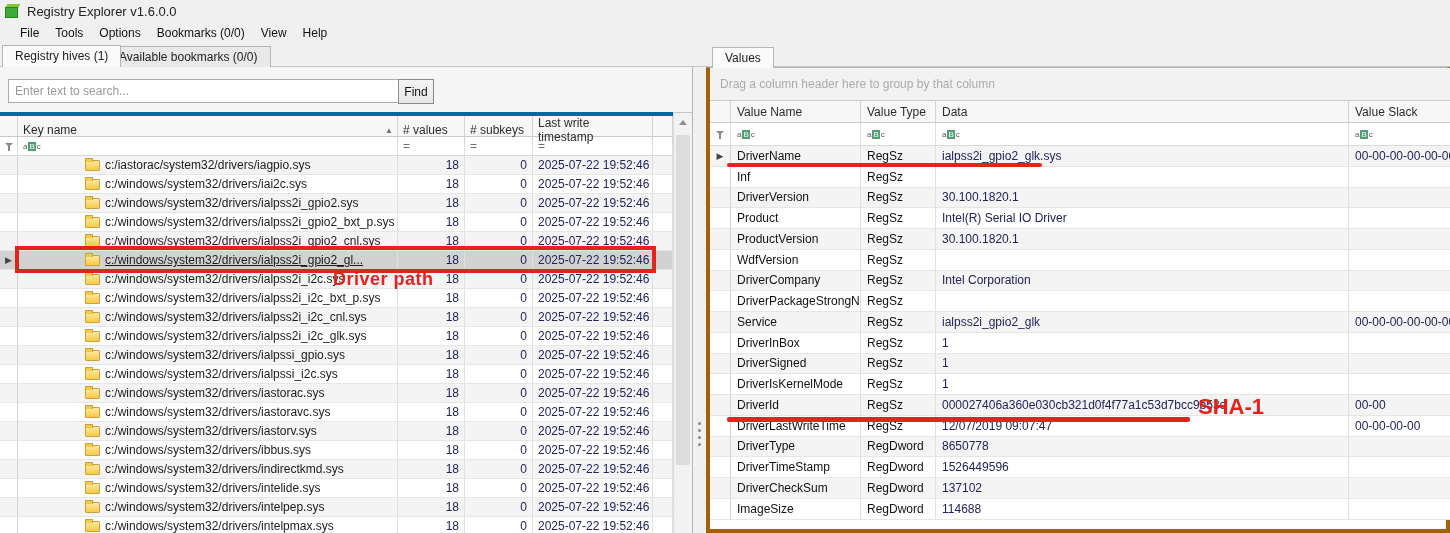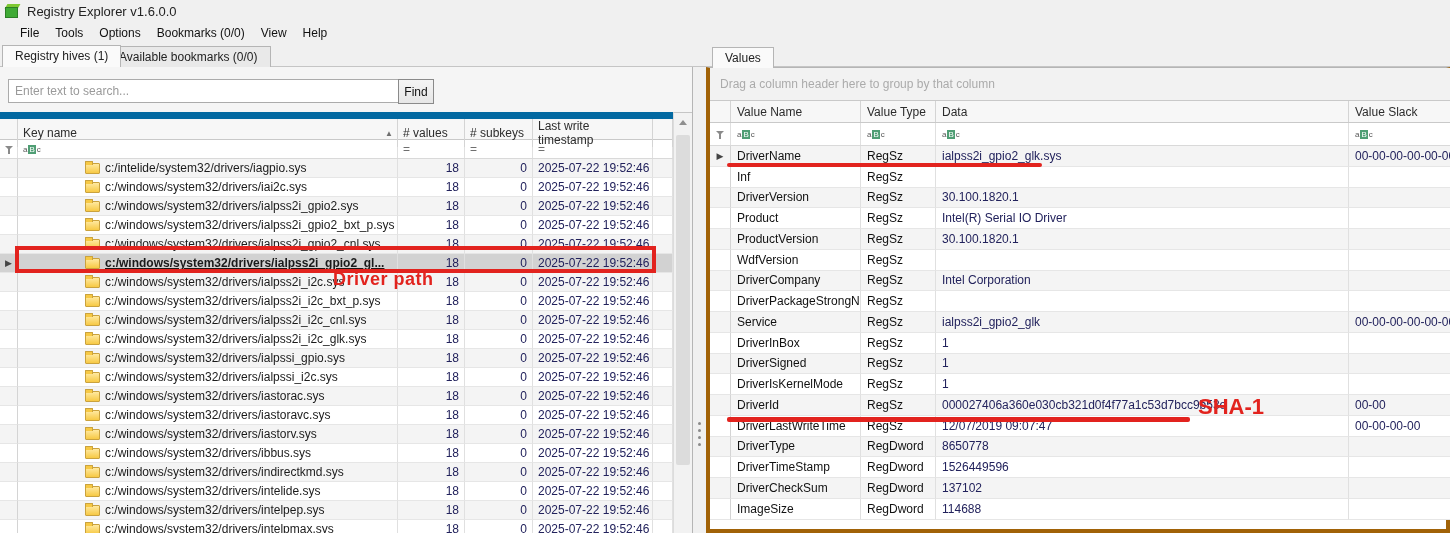--- a/index.html
+++ b/index.html
@@ -24,35 +24,35 @@
   #tab-left-1 { left:2px;text-align:right; }
   #tab-left-2 { left:106px; }
   #tab-values { left:712px; top:3px; height:21px; background:#fafafa; z-index:2; }
 
   
   #left-panel { left:0; top:67px; width:693px; height:466px; background:#f5f5f5; border-right:1px solid #b5b5b5; }
   #search-input { position:absolute; left:8px; top:12px; width:397px; height:24px; border:1px solid #ababab; background:#fff; padding:0 6px; font:inherit; color:#222; }
   #search-input::placeholder { color:#9a9a9a; }
   #find-button { position:absolute; left:398px; top:12px; width:36px; height:25px; border:1px solid #8a8a8a; background:linear-gradient(#f4f4f4,#e6e6e6); font:inherit; color:#111; }
 
-  #left-grid { position:absolute; left:0; top:45px; width:673px; height:343px; background:#fff; border-top:7px solid #0369a1; }
+  #left-grid { position:absolute; left:0; top:45px; width:673px; height:343px; background:#fff; border-top:4px solid #0369a1; }
   .lg-hdr { display:grid; grid-template-columns:18px 380px 67px 68px 120px 20px; height:21px; background:#f7f7f7; border-bottom:1px solid #c9c9c9; }
   .lg-hdr > div { border-right:1px solid #d4d4d4; display:flex; align-items:center; padding:0 5px; color:#2c2c2c; position:relative; }
   .sort-glyph { position:absolute; right:4px; font-size:8px; color:#6f6f6f; }
   .lg-filter { display:grid; grid-template-columns:18px 380px 67px 68px 120px 20px; height:19px; background:#fff; border-bottom:1px solid #d9d9d9; }
   .lg-filter > div { border-right:1px solid #e0e0e0; display:flex; align-items:center; padding:0 5px; }
   .lg-row { display:grid; grid-template-columns:18px 380px 67px 68px 120px 20px; height:19px; background:#fff; }
   .lg-row.alt { background:#f4f4f4; }
   .lg-row.selected { background:#d2d2d2; }
   .lg-row > div { border-right:1px solid #e0e0e0; border-bottom:1px solid #e6e6e6; display:flex; align-items:center; padding:0 5px; white-space:nowrap; overflow:hidden; }
   .lg-row .cell-ind { border-right:1px solid #d4d4d4; color:#444; font-size:9px; justify-content:center; padding:0; }
   .cell-key { padding-left:67px !important; }
   .cell-num { justify-content:flex-end; color:#22225c; }
   .cell-ts { color:#22225c; }
-  .lg-row.selected .key-text { font-weight:bold; text-decoration:underline; }
+  .lg-row.selected .key-text { font-weight:normal; text-decoration:underline; }
 
   .folder-icon { display:inline-block; width:15px; height:11px; background:linear-gradient(#ffe9a0,#f7c944); border:1px solid #caa23d; border-radius:1px; position:relative; margin-right:5px; flex:0 0 auto; }
   .folder-icon::before { content:""; position:absolute; left:-1px; top:-3px; width:6px; height:3px; background:#f7c944; border:1px solid #caa23d; border-bottom:none; border-radius:1px 1px 0 0; }
 
   
   .abc { display:inline-flex; align-items:center; font-size:8px; color:#555; }
   .abc .b-box { display:inline-block; background:#4f9e74; color:#fff; padding:0 1px; margin:0 1px; font-size:8px; line-height:9px; }
   .funnel { width:9px; height:9px; position:relative; }
   .funnel::before { content:""; position:absolute; left:0; top:1px; border-left:4px solid transparent; border-right:4px solid transparent; border-top:4px solid #8a8a8a; }
   .funnel::after { content:""; position:absolute; left:3px; top:4px; width:2px; height:5px; background:#8a8a8a; }
@@ -155,21 +155,21 @@
       <div>
           <span class="eq">=</span>
         </div>
       <div></div>
     </div>
     <div id="lg-body">
         <div class="lg-row alt">
           <div class="cell-ind"></div>
           <div class="cell-key">
             <span class="folder-icon"></span>
-            <span class="key-text">c:/intelide/system32/drivers/iagpio.sys</span>
+            <span class="key-text">c:/iastorac/system32/drivers/iagpio.sys</span>
           </div>
           <div class="cell-num">18</div>
           <div class="cell-num">0</div>
           <div class="cell-ts">2025-07-22 19:52:46</div>
           <div></div>
         </div>
         <div class="lg-row">
           <div class="cell-ind"></div>
           <div class="cell-key">
             <span class="folder-icon"></span>

